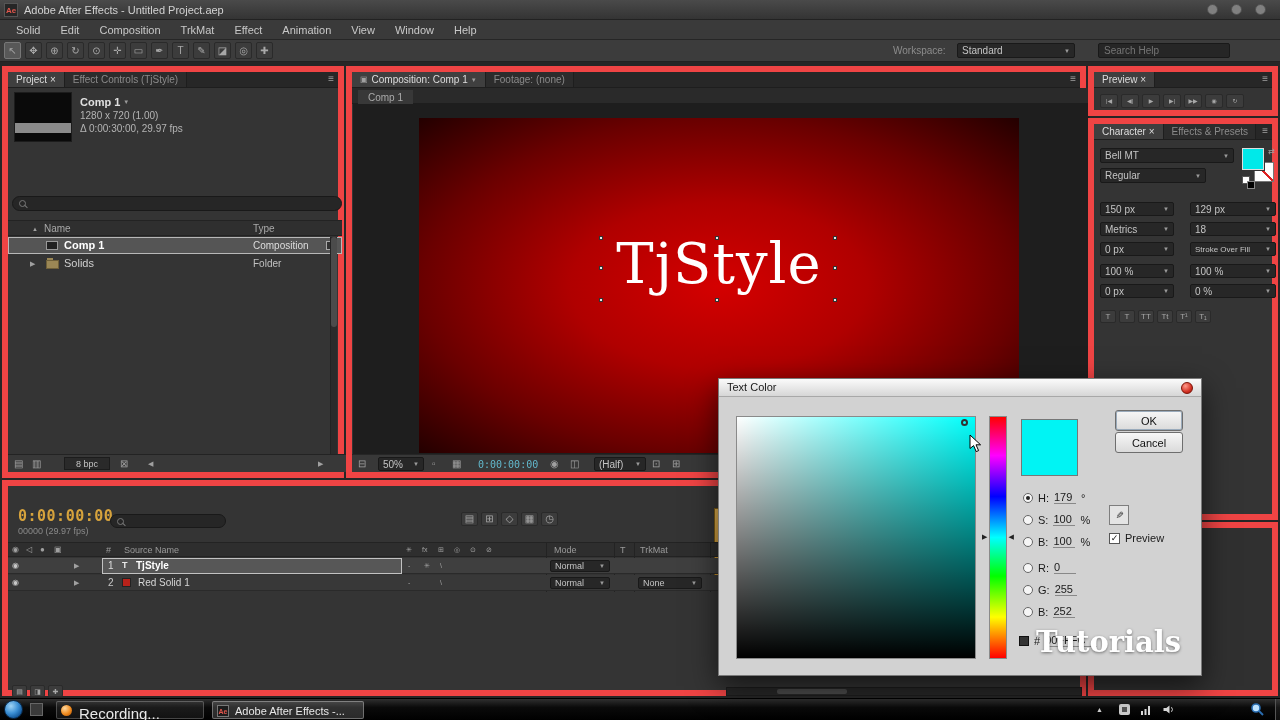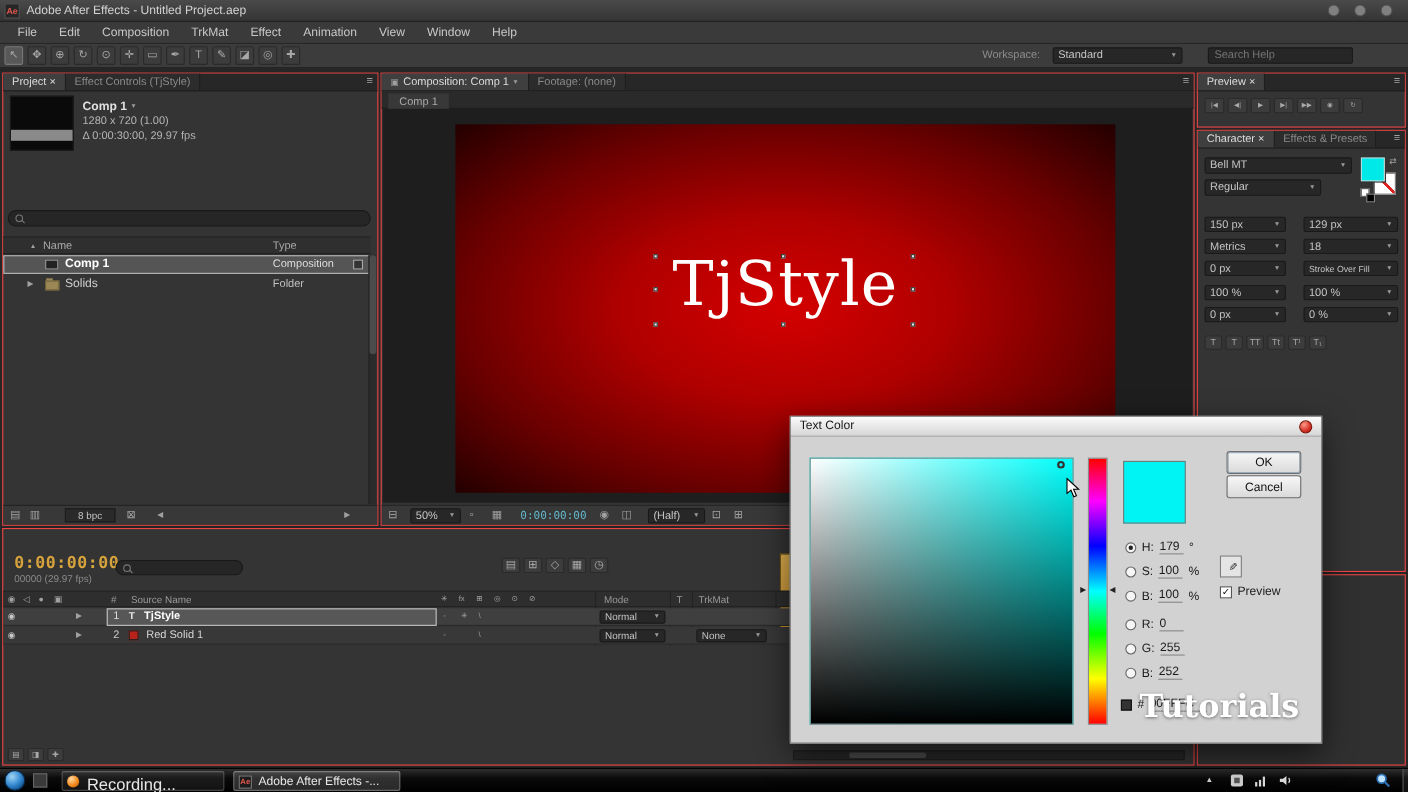--- a/index.html
+++ b/index.html
@@ -5,21 +5,21 @@
   *{box-sizing:border-box;margin:0;padding:0}
   html,body{background:#111}
   #stage{position:relative;width:1280px;height:720px;overflow:hidden;background:#262626;
          font-family:"Liberation Sans",sans-serif;color:#c8c8c8}
   .abs{position:absolute}
   .txt{font-size:11px;white-space:nowrap;color:#c8c8c8}
   .dim{color:#8c8c8c}
   .glyph{display:flex;align-items:center;justify-content:center;color:#a0a0a0;font-size:10px;line-height:1}
   .ib{display:flex;align-items:center;justify-content:center;color:#a8a8a8;font-size:10px;line-height:1;
       background:#3c3c3c;border:1px solid #2a2a2a;border-radius:2px}
-  .panel{background:#343434;border:1px solid #ef4444}
+  .panel{background:#343434;border:6px solid #ef4444}
   .tabs{position:absolute;left:0;top:0;right:0;height:16px;background:#272727;border-bottom:1px solid #1e1e1e;display:flex}
   .tab{display:flex;align-items:center;padding:0 8px;font-size:10px;color:#8a8a8a;background:#2c2c2c;
        border-right:1px solid #1e1e1e;white-space:nowrap;overflow:hidden}
   .tab.active{background:#3f3f3f;color:#ddd}
   .dd{display:flex;align-items:center;justify-content:space-between;background:#272727;border:1px solid #191919;
       border-radius:2px;color:#c4c4c4;font-size:10px;padding:0 4px;white-space:nowrap;overflow:hidden}
   .caret{font-size:6px;color:#9a9a9a;margin-left:3px;flex:none}
   .field{background:#262626;border:1px solid #191919;border-radius:8px;display:flex;align-items:center;padding:0 6px}
   .mag{width:7px;height:7px;border:1px solid #777;border-radius:50%;position:relative;flex:none}
   .mag::after{content:"";position:absolute;width:4px;height:1px;background:#777;transform:rotate(45deg);right:-3px;bottom:-1px}
@@ -43,21 +43,21 @@
 
   <div class="abs" style="left:0;top:0;width:1280px;height:20px;background:linear-gradient(#4a4a4a,#343434);border-bottom:1px solid #222">
     <div class="abs" style="left:4px;top:3px;width:14px;height:14px;background:#262626;border:1px solid #555;color:#e2574d;font-size:8px;font-weight:bold;display:flex;align-items:center;justify-content:center">Ae</div>
     <div class="abs txt" style="left:24px;top:4px;color:#d2d2d2">Adobe After Effects - Untitled Project.aep</div>
     <span class="winbtn" style="right:62px"></span>
     <span class="winbtn" style="right:38px"></span>
     <span class="winbtn" style="right:14px"></span>
   </div>
 
   <div class="abs" style="left:0;top:20px;width:1280px;height:20px;background:#3a3a3a;border-bottom:1px solid #262626;display:flex;align-items:center;padding-left:6px">
-    <span class="txt" style="padding:0 10px">File</span>
+    <span class="txt" style="padding:0 10px">Solid</span>
     <span class="txt" style="padding:0 10px">Edit</span>
     <span class="txt" style="padding:0 10px">Composition</span>
     <span class="txt" style="padding:0 10px">TrkMat</span>
     <span class="txt" style="padding:0 10px">Effect</span>
     <span class="txt" style="padding:0 10px">Animation</span>
     <span class="txt" style="padding:0 10px">View</span>
     <span class="txt" style="padding:0 10px">Window</span>
     <span class="txt" style="padding:0 10px">Help</span>
   </div>
 

